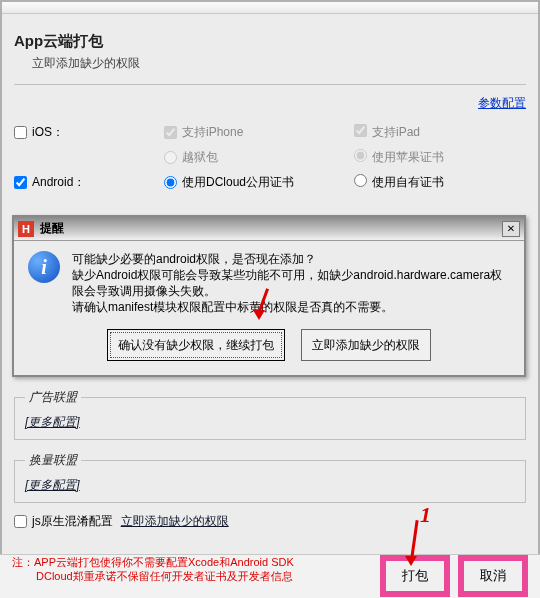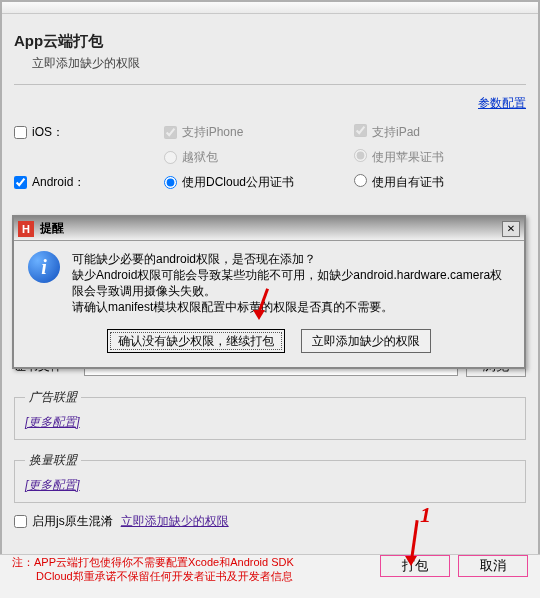--- a/index.html
+++ b/index.html
@@ -57,21 +57,21 @@
   margin-right: 5px;
 }
 .disabled { color: #888; }
 fieldset {
   border: 1px solid #c0c0c0;
   margin: 12px 0 6px 0;
   padding: 8px 10px;
   font-style: italic;
 }
 legend { padding: 0 4px; color: #222; }
-.link { color: #4c1d95; text-decoration: underline; cursor: pointer; }
+.link { color: #0f172a; text-decoration: underline; cursor: pointer; }
 .form-row { display: flex; align-items: center; margin: 6px 0; }
 .form-label { width: 70px; }
 .form-input {
   flex: 1;
   height: 20px;
   border: 1px solid #999;
   background: #fff;
   padding: 0 4px;
 }
 .browse-btn {
@@ -89,24 +89,24 @@
   display: flex;
   padding: 0 12px;
 }
 .footer-note {
   color: #d00;
   font-size: 11px;
   line-height: 14px;
   flex: 1;
 }
 .footer-btn {
-  width: 70px; height: 22px;
+  width: 70px; height: 42px;
   margin-left: 8px;
   background: #f0f0f0;
-  border: 1px solid #ec4899;
+  border: 6px solid #ec4899;
 }
 
 
 .dialog {
   position: absolute;
   top: 215px; left: 12px;
   width: 514px;
   background: #ececec;
   border: 2px solid #888;
   box-shadow: 2px 2px 4px rgba(0,0,0,0.3);
@@ -156,21 +156,21 @@
   line-height: 32px;
   margin-right: 12px;
   flex-shrink: 0;
 }
 .dlg-text { font-size: 12px; line-height: 16px; }
 .dlg-buttons {
   text-align: center;
   padding: 4px 14px 14px 14px;
 }
 .dlg-btn {
-  height: 24px;
+  height: 32px;
   padding: 0 10px;
   border: 1px solid #666;
   background: #f0f0f0;
   font-size: 12px;
   margin: 0 6px;
 }
 .dlg-btn.primary {
   border: 1px solid #000;
   outline: 1px dotted #555;
   outline-offset: -4px;
@@ -263,21 +263,21 @@
       <span class="link">[更多配置]</span>
     </fieldset>
 
     <fieldset>
       <legend>换量联盟</legend>
       <span class="link">[更多配置]</span>
     </fieldset>
 
     <div class="row" style="margin-top:10px;">
       <input type="checkbox" style="">
-      <span>启用js原生混淆</span>
+      <span>js原生混淆配置</span>
       <span style="width:8px;"></span>
       <span class="link">立即添加缺少的权限</span>
     </div>
   </div>
 
   <div class="footer">
     <div class="footer-note">
       <div>注：APP云端打包使得你不需要配置Xcode和Android SDK</div>
       <div style="padding-left:24px;">DCloud郑重承诺不保留任何开发者证书及开发者信息</div>
     </div>

